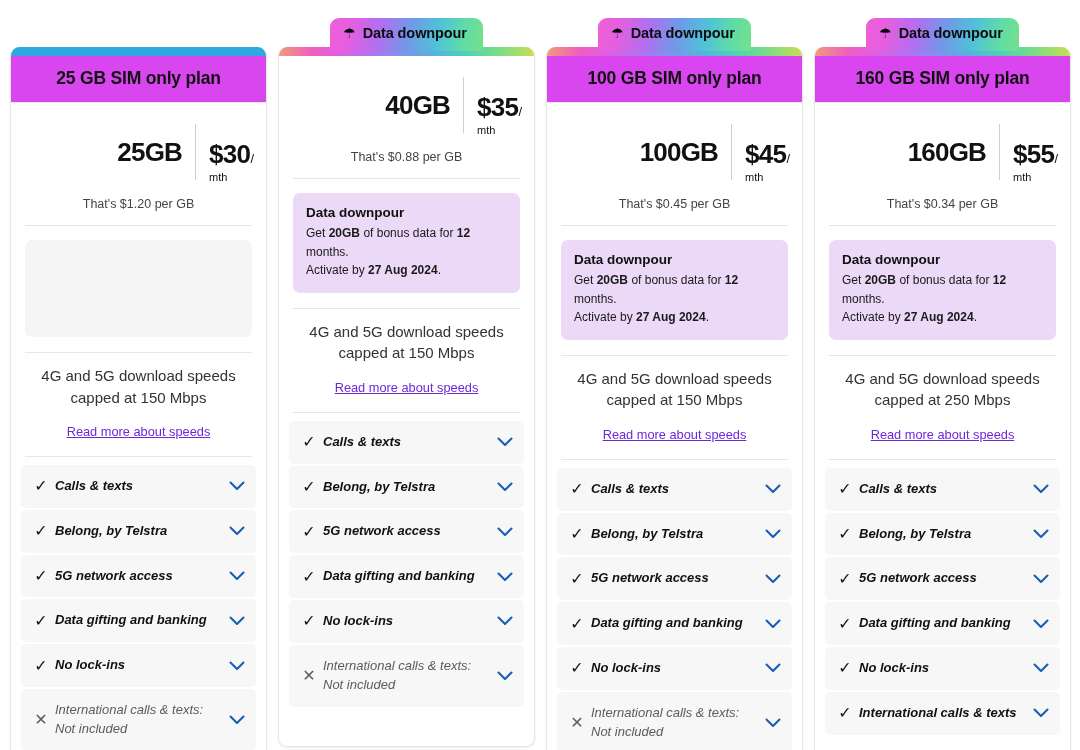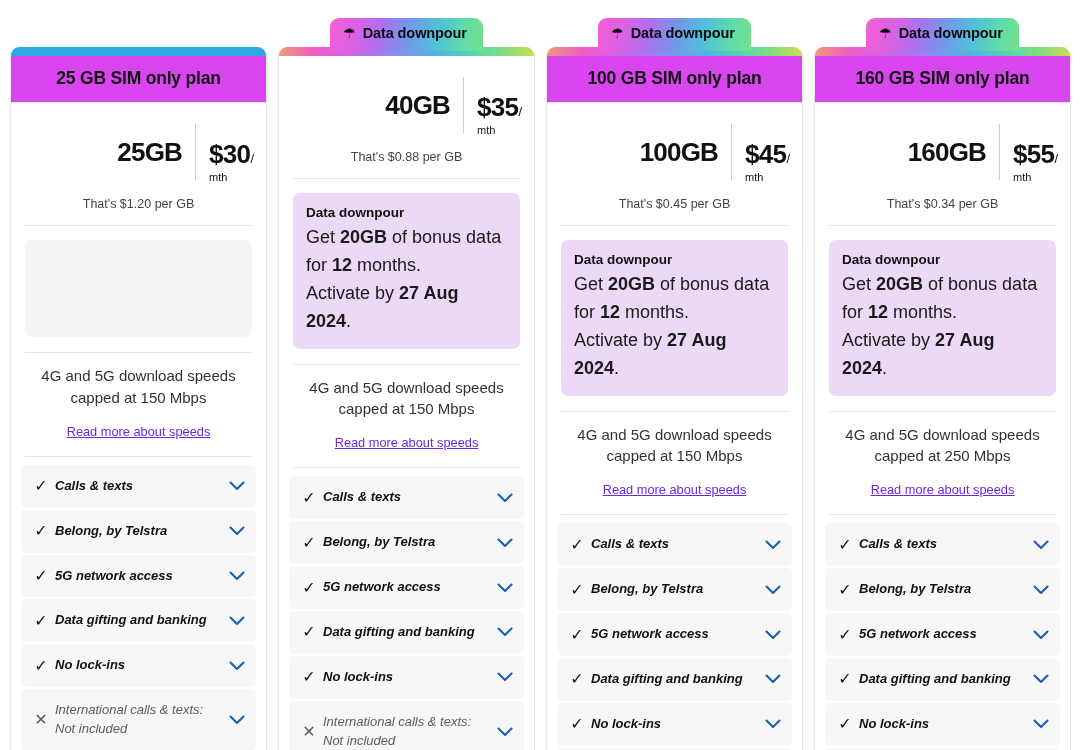--- a/index.html
+++ b/index.html
@@ -136,21 +136,21 @@
     min-height: 97px;
   }
   .promo.empty { background: #f5f5f5; }
   .promo-title {
     font-size: 13.5px;
     font-weight: 700;
     color: #111;
     margin-bottom: 4px;
   }
   .promo-line {
-    font-size: 18px;
+    font-size: 12px;
     color: #1a1a1a;
     line-height: 1.55;
   }
   .promo-line b { font-weight: 700; }
 
   
   .speeds { padding: 12px 16px 2px; text-align: center; }
   .speeds-text { font-size: 15px; color: #333; line-height: 1.42; }
   .speeds-link {
     display: inline-block;

